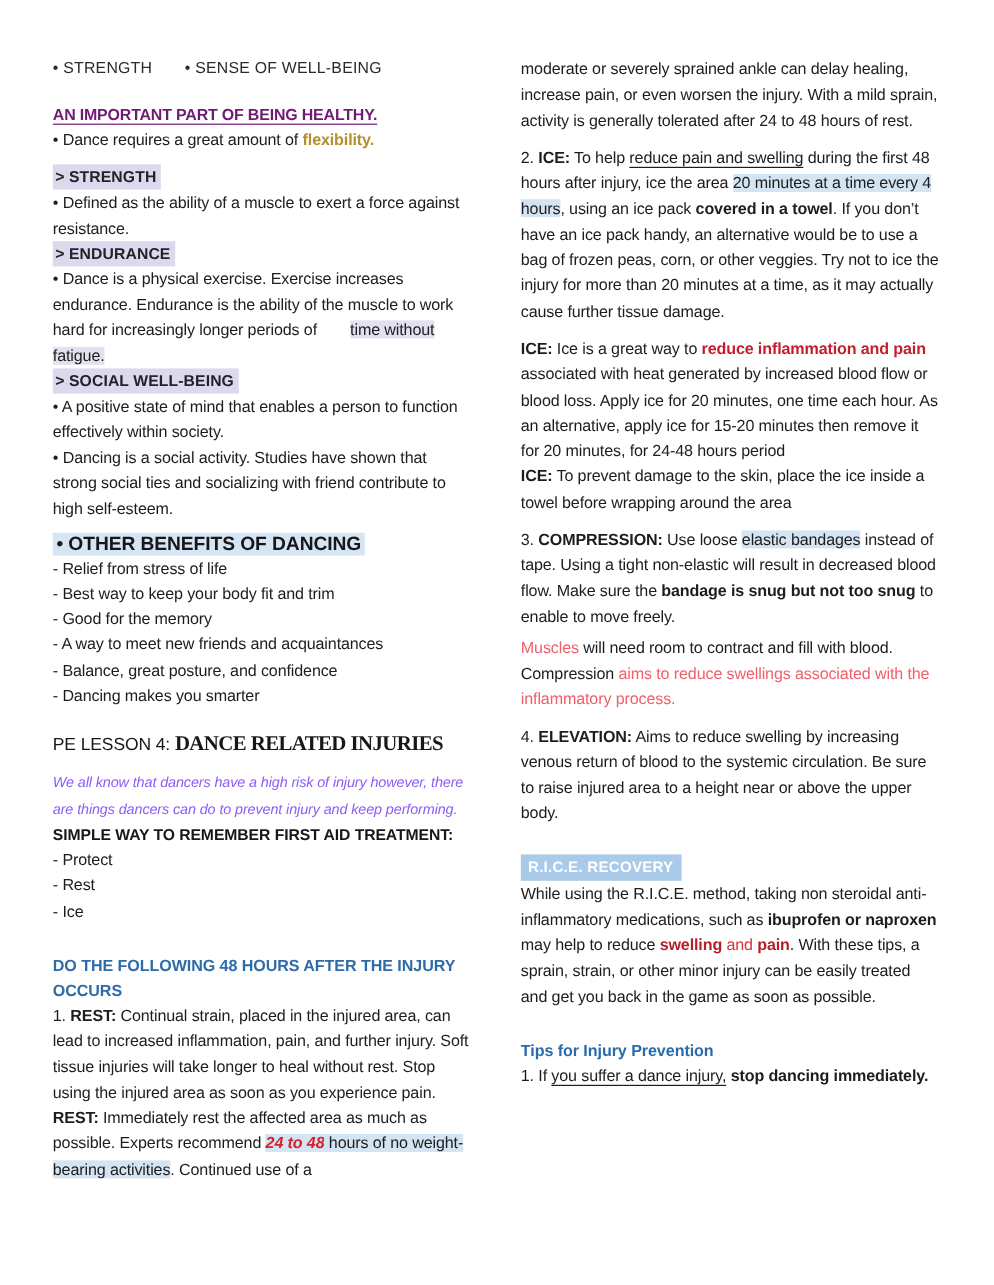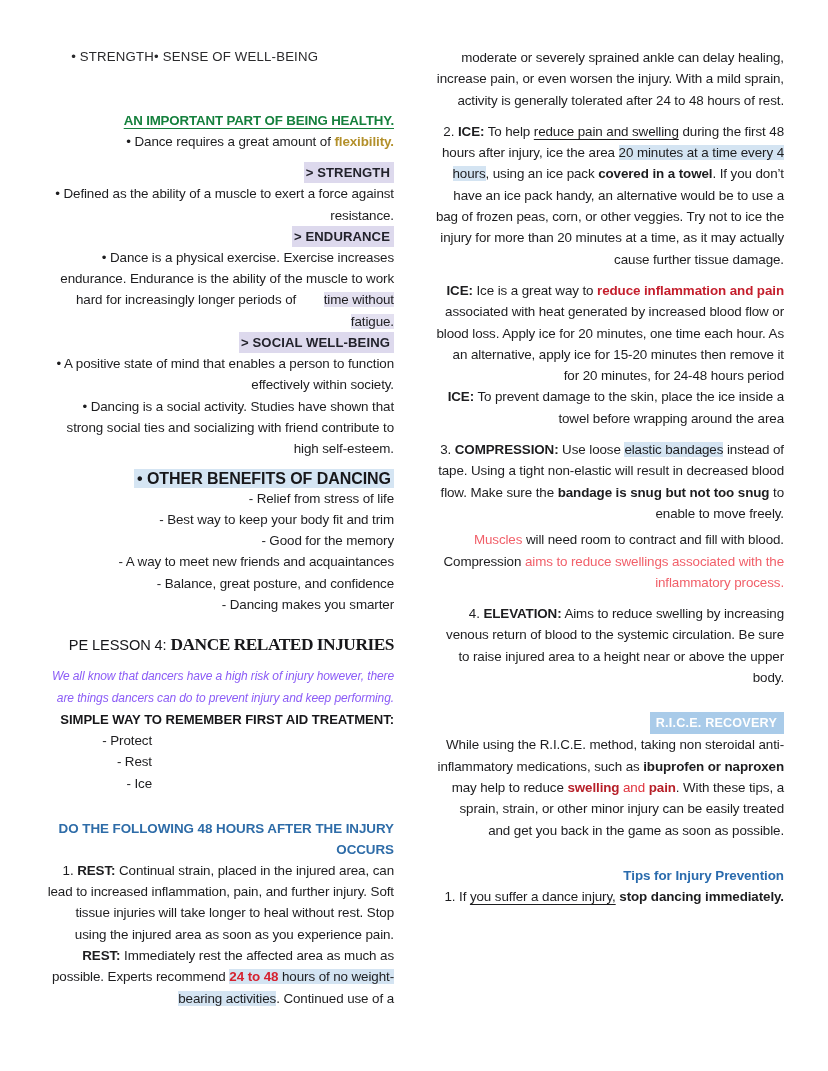--- a/index.html
+++ b/index.html
@@ -14,21 +14,20 @@
     color: #1d1d1f;
     -webkit-font-smoothing: antialiased;
   }
   .page {
     position: relative;
     width: 724px;
     height: 1071px;
     box-sizing: border-box;
     padding: 47px 40px 0 44px;
     background: #fff;
-    text-align: right;
   }
   .columns {
     display: flex;
     gap: 40px;
     align-items: flex-start;
   }
   .col {
     width: 350px;
     flex: 0 0 350px;
   }
@@ -59,22 +58,21 @@
 
   
   .hdr-underline {
     font-weight: 700;
     font-size: 13.3px;
     line-height: 21px;
     letter-spacing: -0.15px;
     text-decoration: underline;
     text-underline-offset: 2.5px;
     text-decoration-thickness: 1.4px;
-    color: #15803d;
-    margin-top: 25px;
+    color: #701a75;
   }
   .chip-lav {
     display: inline-block;
     font-weight: 700;
     font-size: 13.1px;
     line-height: 19px;
     letter-spacing: 0.1px;
     background: #ddd9ed;
     color: #22222b;
     padding: 1px 4px 1px 2px;
@@ -133,21 +131,21 @@
   }
   .caps-bold {
     font-weight: 700;
     font-size: 13.1px;
     line-height: 21px;
     letter-spacing: -0.05px;
     color: #17171a;
   }
   
   .gold { color: #b3902b; font-weight: 700; }
-  .red-bold { color: #d6212f; font-weight: 700; }
+  .red-bold { color: #d6212f; font-weight: 700; font-style: italic; }
   .red-bold2 { color: #c41e2c; font-weight: 700; }
   .salmon { color: #f1606a; }
   .darkred-bold { color: #b61f28; font-weight: 700; }
   .red-plain { color: #e0323c; }
   .hl-blue { background: #d4e4f2; }
   .hl-lav { background: #e3e0f0; margin-left: 24px; }
   .uline {
     text-decoration: underline;
     text-underline-offset: 2.5px;
     text-decoration-thickness: 1.1px;

